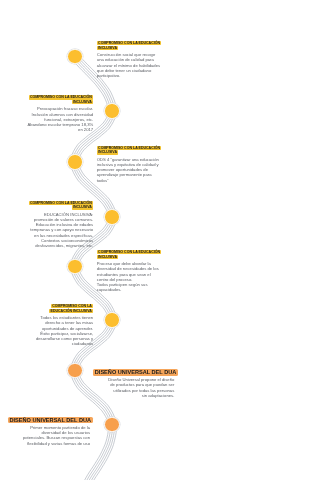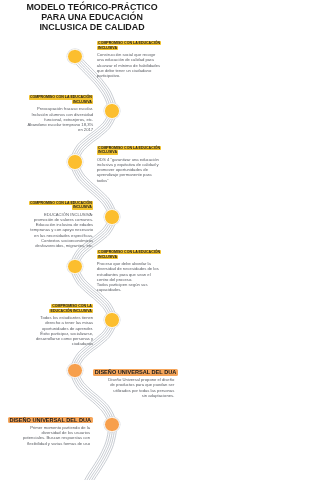--- a/index.html
+++ b/index.html
@@ -17,21 +17,20 @@
   .body.abs{position:absolute;margin-top:0;}
   .tag{font-weight:bold;font-size:3.55px;line-height:4.7px;color:#1a1a1a;padding:0.25px 1.3px;box-decoration-break:clone;-webkit-box-decoration-break:clone;}
   .tag-yellow{background:#F2C230;border-radius:0.8px;}
   .tag-orange{background:#F5A55A;border-radius:1.6px;font-size:5.6px;line-height:7.2px;padding:0.3px 1.5px;}
   .body{font-size:4.2px;line-height:5.28px;color:#5a5d63;margin-top:1.4px;white-space:pre-wrap;}
 </style>
 </head>
 <body>
 
 <div class="page">
-  <div class="title">MODELO TEÓRICO-PRÁCTICO PARA UNA EDUCACIÓN INCLUSICA DE CALIDAD</div>
   <svg class="flow" viewBox="0 0 192 480">
     <path d="M78.3 54.2C79.7 55.8 81.3 58.0 84.8 61.7C88.3 65.5 90.1 66.8 94.4 71.4C98.6 76.0 100.5 77.6 104.4 82.9C108.4 88.2 110.1 90.0 112.6 96.1C115.1 102.1 116.2 104.7 116.0 111.0C115.8 117.3 114.6 119.9 111.4 125.1C108.3 130.4 106.0 131.3 101.5 135.3C97.0 139.4 94.7 140.1 90.5 143.8C86.4 147.5 84.7 148.4 82.1 152.3C79.6 156.3 79.0 157.7 79.0 162.0C79.0 166.3 79.7 167.9 82.2 172.2C84.8 176.5 86.5 177.6 90.7 181.8C95.0 186.0 97.2 187.0 101.7 191.5C106.2 196.0 108.4 197.1 111.5 202.6C114.6 208.1 116.0 210.9 116.0 217.0C116.0 223.1 114.6 225.8 111.4 231.0C108.3 236.2 106.0 237.0 101.4 240.9C96.9 244.9 94.7 245.6 90.5 249.1C86.3 252.7 84.6 253.5 82.1 257.3C79.6 261.0 79.0 262.4 79.0 266.5C79.0 270.6 79.7 272.2 82.2 276.3C84.7 280.4 86.5 281.5 90.7 285.5C94.9 289.5 97.1 290.5 101.6 294.9C106.1 299.3 108.4 300.3 111.5 305.7C114.6 311.2 116.0 313.9 116.0 320.0C116.0 326.1 114.6 328.8 111.4 334.0C108.3 339.2 106.0 340.1 101.5 344.1C97.0 348.1 94.7 348.9 90.5 352.5C86.3 356.2 84.6 357.1 82.1 361.0C79.6 364.9 79.0 366.3 79.0 370.5C79.0 374.7 79.6 376.2 82.0 380.3C84.4 384.3 86.0 385.2 90.0 389.1C94.0 393.0 96.2 393.9 100.6 398.2C105.1 402.6 107.2 403.6 110.6 409.2C113.9 414.8 115.1 417.4 116.0 424.1C116.9 430.8 116.1 433.5 114.6 440.2C113.1 446.9 111.9 448.9 109.1 454.9C106.3 460.9 104.8 462.7 101.7 467.9C98.5 473.2 97.1 474.8 94.5 479.0C91.9 483.3 90.7 485.8 89.7 487.6"></path>
     <path d="M76.6 55.3C78.1 57.0 79.8 59.3 83.4 63.1C86.9 66.9 88.7 68.3 92.9 72.8C97.2 77.4 99.0 78.9 102.9 84.1C106.7 89.3 108.3 91.0 110.7 96.9C113.2 102.7 114.2 105.1 114.0 111.0C113.8 116.9 112.8 119.1 109.8 124.0C106.8 128.9 104.7 129.8 100.2 133.8C95.8 137.7 93.6 138.5 89.3 142.3C85.0 146.0 83.2 146.9 80.5 151.2C77.8 155.5 77.0 157.2 77.0 162.0C77.0 166.8 77.9 168.7 80.5 173.3C83.2 177.9 85.1 179.0 89.4 183.3C93.7 187.6 95.9 188.6 100.3 193.0C104.8 197.4 106.9 198.5 109.8 203.7C112.8 208.9 114.0 211.3 114.0 217.0C114.0 222.7 112.8 225.0 109.8 229.8C106.8 234.7 104.7 235.5 100.2 239.4C95.8 243.2 93.5 243.9 89.3 247.5C85.0 251.2 83.1 252.0 80.5 256.1C77.8 260.2 77.0 261.9 77.0 266.5C77.0 271.1 77.8 272.9 80.5 277.4C83.2 281.8 85.1 282.9 89.4 287.0C93.6 291.1 95.9 292.1 100.3 296.4C104.7 300.7 106.9 301.7 109.8 306.8C112.8 312.0 114.0 314.4 114.0 320.0C114.0 325.6 112.8 328.0 109.8 332.9C106.8 337.8 104.7 338.6 100.2 342.5C95.8 346.5 93.6 347.2 89.3 351.0C85.0 354.7 83.2 355.6 80.5 359.9C77.8 364.1 77.0 365.8 77.0 370.5C77.0 375.2 77.8 377.0 80.3 381.3C82.8 385.7 84.6 386.6 88.7 390.6C92.8 394.6 94.9 395.4 99.3 399.7C103.7 404.0 105.7 405.0 108.9 410.3C112.1 415.7 113.2 417.9 114.0 424.3C114.8 430.7 114.1 433.3 112.7 439.7C111.2 446.1 110.1 448.1 107.3 454.0C104.5 459.9 103.1 461.7 100.0 466.9C96.8 472.1 95.4 473.6 92.8 478.0C90.2 482.3 88.9 484.9 87.8 486.8"></path>
     <path d="M75.0 56.5C76.5 58.2 78.4 60.7 81.9 64.5C85.5 68.3 87.3 69.7 91.5 74.2C95.7 78.7 97.5 80.3 101.3 85.3C105.1 90.4 106.6 92.1 108.9 97.7C111.2 103.2 112.2 105.5 112.0 111.0C111.8 116.5 111.0 118.3 108.2 122.9C105.3 127.5 103.3 128.3 99.0 132.2C94.6 136.1 92.4 136.8 88.0 140.7C83.7 144.6 81.7 145.5 78.8 150.1C76.0 154.7 75.0 156.7 75.0 162.0C75.0 167.3 76.0 169.4 78.8 174.4C81.7 179.3 83.7 180.4 88.0 184.8C92.4 189.1 94.6 190.1 99.0 194.5C103.3 198.8 105.3 199.9 108.2 204.8C111.0 209.7 112.0 211.8 112.0 217.0C112.0 222.2 111.0 224.2 108.2 228.7C105.3 233.2 103.3 234.0 99.0 237.8C94.6 241.5 92.4 242.2 88.0 246.0C83.7 249.7 81.7 250.5 78.8 255.0C76.0 259.4 75.0 261.4 75.0 266.5C75.0 271.6 76.0 273.7 78.8 278.5C81.7 283.2 83.7 284.3 88.0 288.5C92.4 292.7 94.6 293.6 99.0 297.9C103.3 302.1 105.3 303.1 108.2 307.9C111.0 312.7 112.0 314.8 112.0 320.0C112.0 325.2 111.0 327.2 108.2 331.7C105.3 336.3 103.3 337.2 99.0 341.0C94.6 344.8 92.4 345.6 88.0 349.4C83.7 353.3 81.7 354.2 78.8 358.7C76.0 363.3 75.0 365.4 75.0 370.5C75.0 375.6 75.9 377.7 78.6 382.4C81.3 387.1 83.2 388.0 87.3 392.1C91.5 396.2 93.6 397.0 97.9 401.2C102.3 405.4 104.2 406.4 107.2 411.4C110.3 416.5 111.2 418.5 112.0 424.5C112.8 430.5 112.2 433.0 110.8 439.2C109.3 445.4 108.2 447.4 105.5 453.1C102.8 458.9 101.4 460.7 98.3 465.8C95.2 471.0 93.8 472.5 91.1 476.9C88.4 481.3 87.1 484.0 86.0 486.0"></path>
     <path d="M73.4 57.7C74.9 59.4 76.9 62.0 80.5 65.9C84.1 69.8 85.9 71.1 90.0 75.6C94.2 80.1 96.0 81.6 99.7 86.6C103.4 91.5 104.9 93.2 107.1 98.5C109.3 103.8 110.1 106.0 110.0 111.0C109.9 116.0 109.2 117.5 106.5 121.7C103.8 126.0 102.0 126.9 97.7 130.7C93.4 134.4 91.2 135.2 86.8 139.2C82.3 143.1 80.2 144.0 77.2 148.9C74.2 153.9 73.0 156.3 73.0 162.0C73.0 167.7 74.2 170.2 77.2 175.4C80.1 180.7 82.2 181.8 86.7 186.2C91.1 190.7 93.3 191.7 97.6 195.9C101.9 200.2 103.8 201.3 106.5 205.9C109.2 210.4 110.0 212.3 110.0 217.0C110.0 221.7 109.2 223.4 106.5 227.6C103.9 231.7 102.0 232.6 97.7 236.2C93.5 239.9 91.2 240.6 86.8 244.4C82.3 248.2 80.2 249.0 77.2 253.8C74.2 258.6 73.0 260.9 73.0 266.5C73.0 272.1 74.2 274.5 77.2 279.6C80.1 284.7 82.3 285.7 86.7 290.0C91.1 294.3 93.4 295.2 97.6 299.4C101.9 303.5 103.8 304.5 106.5 309.0C109.2 313.5 110.0 315.3 110.0 320.0C110.0 324.7 109.2 326.4 106.5 330.6C103.8 334.8 102.0 335.7 97.7 339.4C93.4 343.2 91.2 343.9 86.8 347.9C82.3 351.8 80.2 352.7 77.2 357.6C74.2 362.5 73.1 364.9 73.0 370.5C72.9 376.1 74.1 378.5 76.9 383.5C79.7 388.5 81.7 389.4 86.0 393.6C90.3 397.7 92.4 398.6 96.6 402.7C100.8 406.8 102.7 407.8 105.6 412.6C108.5 417.3 109.3 419.0 110.0 424.7C110.7 430.4 110.2 432.8 108.8 438.7C107.4 444.7 106.4 446.6 103.7 452.2C101.1 457.9 99.7 459.6 96.6 464.7C93.5 469.8 92.1 471.4 89.4 475.8C86.7 480.2 85.3 483.2 84.2 485.2"></path>
     <path d="M71.7 58.8C73.3 60.7 75.4 63.4 79.1 67.3C82.7 71.2 84.5 72.5 88.6 77.0C92.7 81.4 94.5 82.9 98.1 87.8C101.7 92.6 103.1 94.3 105.3 99.3C107.4 104.3 108.1 106.4 108.0 111.0C107.9 115.6 107.4 116.7 104.9 120.6C102.4 124.5 100.6 125.4 96.5 129.1C92.3 132.8 90.0 133.6 85.5 137.6C81.0 141.7 78.7 142.5 75.5 147.8C72.4 153.1 71.0 155.8 71.0 162.0C71.0 168.2 72.4 170.9 75.5 176.5C78.6 182.1 80.8 183.2 85.3 187.7C89.8 192.2 92.0 193.2 96.3 197.4C100.5 201.6 102.2 202.7 104.8 207.0C107.3 211.2 108.0 212.8 108.0 217.0C108.0 221.2 107.4 222.6 104.9 226.4C102.4 230.2 100.7 231.1 96.5 234.6C92.3 238.2 90.1 238.9 85.6 242.8C81.0 246.7 78.7 247.5 75.6 252.6C72.4 257.8 71.0 260.4 71.0 266.5C71.0 272.6 72.4 275.3 75.5 280.7C78.6 286.1 80.9 287.1 85.4 291.5C89.9 295.8 92.1 296.8 96.3 300.8C100.5 304.9 102.3 306.0 104.8 310.1C107.3 314.3 108.0 315.8 108.0 320.0C108.0 324.2 107.4 325.6 104.9 329.5C102.4 333.3 100.7 334.2 96.5 337.9C92.3 341.5 90.0 342.3 85.5 346.3C81.0 350.3 78.7 351.2 75.6 356.4C72.4 361.7 71.1 364.4 71.0 370.5C70.9 376.6 72.3 379.2 75.2 384.6C78.2 389.9 80.3 390.8 84.7 395.1C89.0 399.3 91.1 400.1 95.3 404.2C99.4 408.2 101.1 409.2 103.9 413.7C106.7 418.1 107.4 419.6 108.0 424.9C108.7 430.2 108.2 432.5 106.9 438.3C105.5 444.0 104.5 445.8 101.9 451.4C99.3 456.9 98.0 458.6 94.9 463.7C91.8 468.7 90.4 470.3 87.7 474.7C85.0 479.2 83.5 482.3 82.3 484.4"></path>
   </svg>
   <div class="blk" style="left:96.8px;top:41.2px;width:66px;text-align:left">
     <div class="tagwrap"><span class="tag tag-yellow">COMPROMISO CON LA EDUCACIÓN INCLUSIVA</span></div>
     <div class="body">Construcción social que recoge una educación de calidad para alcanzar el mínimo de habilidades que debe tener un ciudadano participativo.</div>

